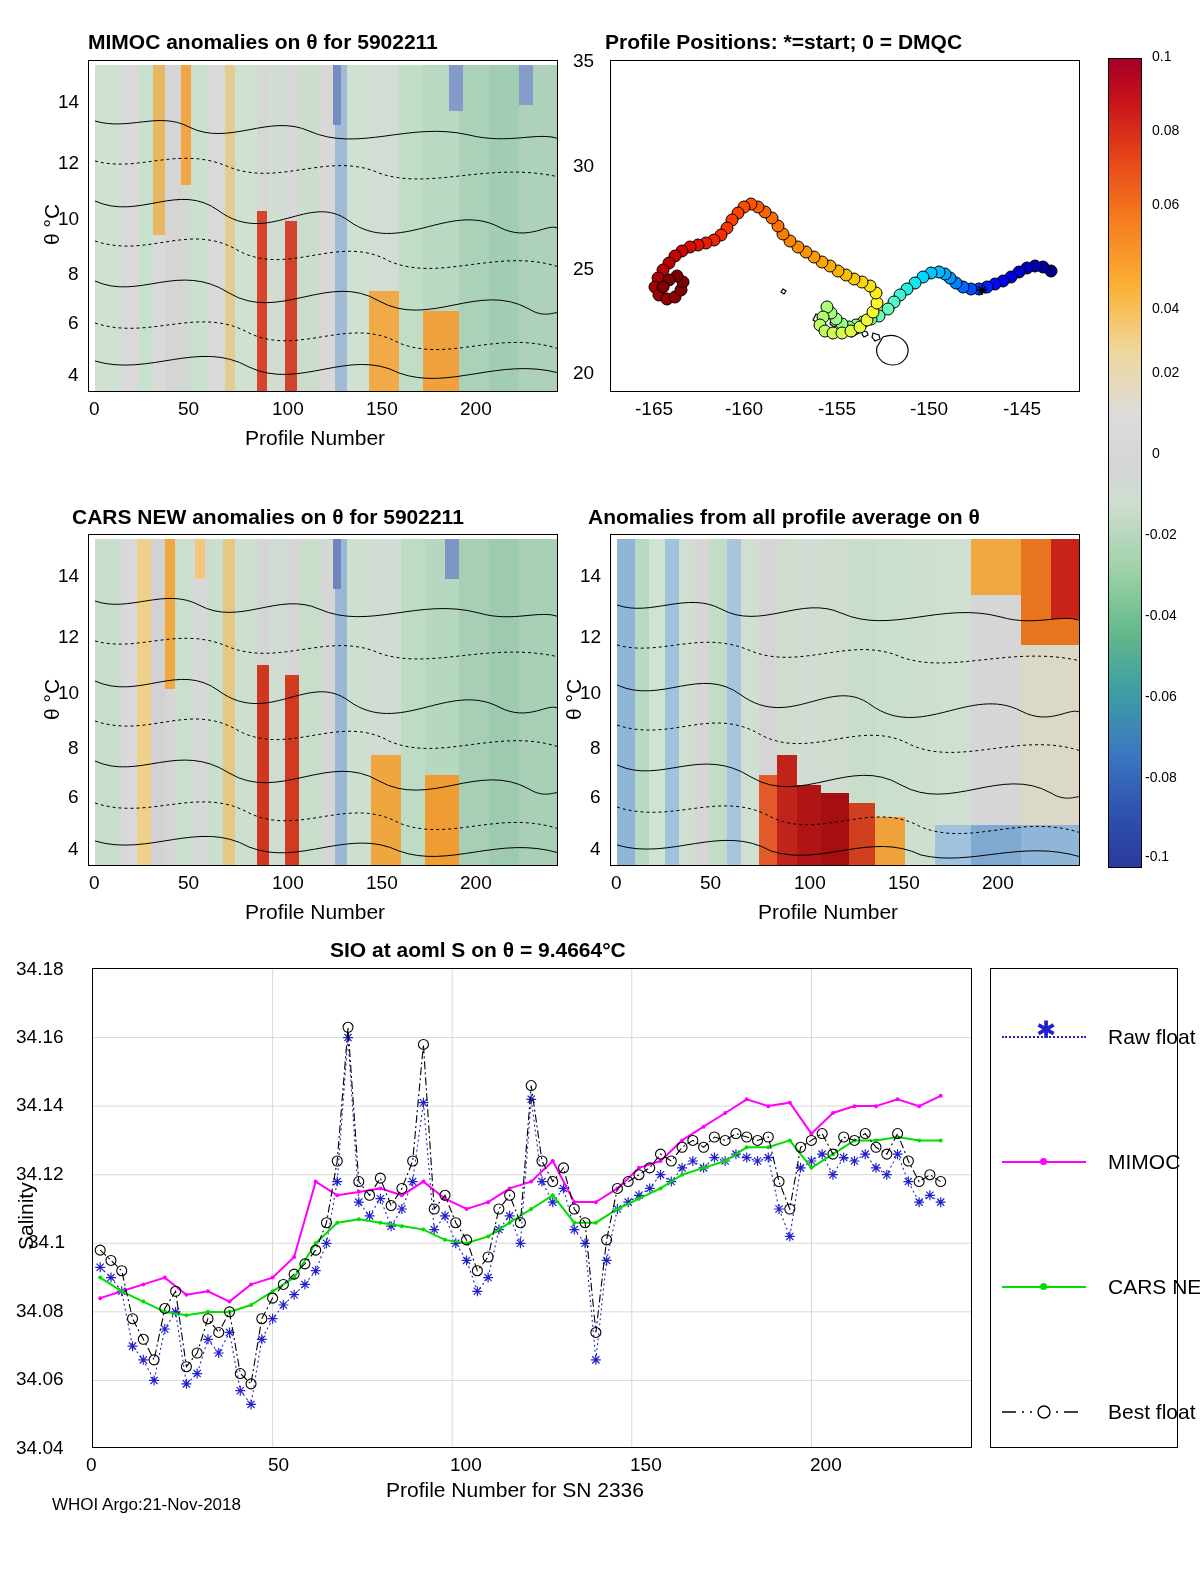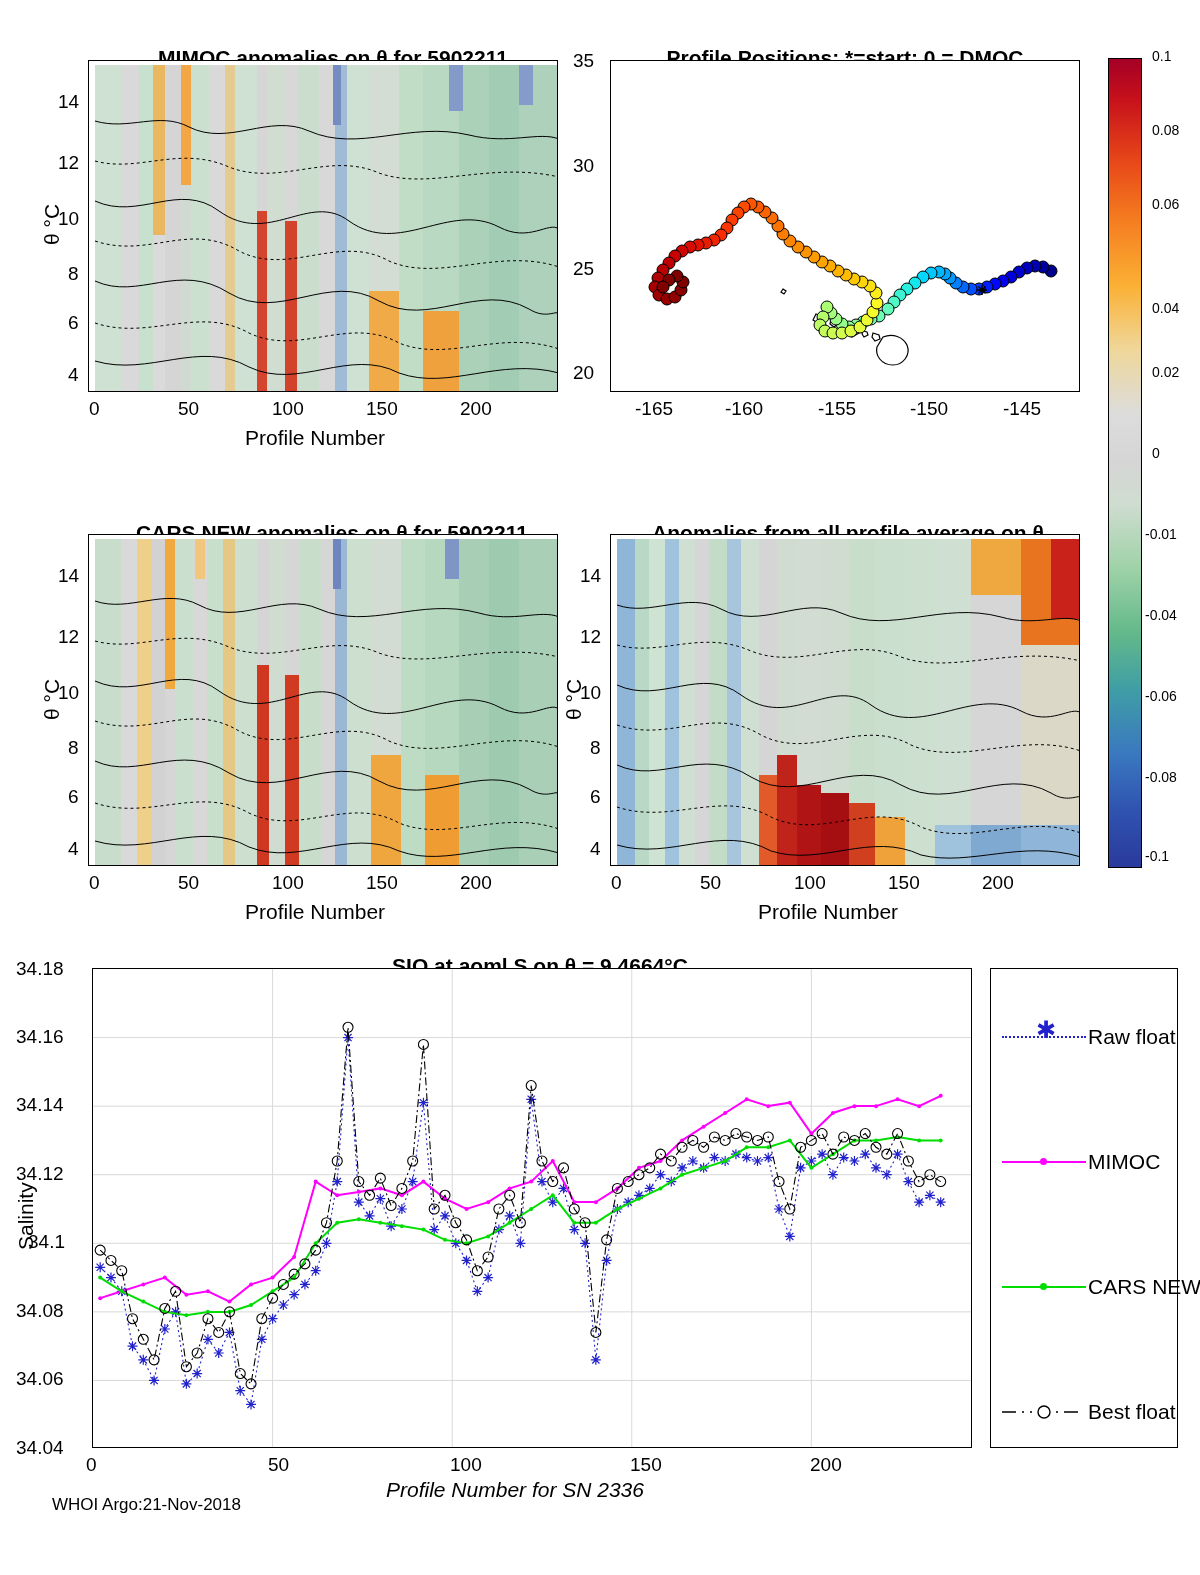--- a/index.html
+++ b/index.html
@@ -6,36 +6,35 @@
   body{
     width:1200px;height:1575px;background:#ffffff;
     font-family:"Liberation Sans", sans-serif;
     color:#000;
     position:relative;
     overflow:hidden;
   }
   .panel{position:absolute;}
   .axis-box{position:absolute;border:1px solid #000;background:#fff;box-sizing:border-box;}
   .title{
-    position:absolute;font-weight:bold;font-size:21px;text-align:center;
+    position:absolute;font-weight:bold;font-size:21px;
     white-space:nowrap;
-    margin-top:16px;
   }
   .tick-label{position:absolute;font-size:19px;white-space:nowrap;}
   .axis-label{position:absolute;font-size:21px;white-space:nowrap;}
   .rot{transform-origin:0 0;}
   .footer{position:absolute;left:52px;top:1495px;font-size:17px;}
 
   
   .contour-canvas{position:absolute;left:0;top:0;}
 
   
   .legend-box{position:absolute;border:1px solid #000;background:#fff;box-sizing:border-box;}
   .legend-row{position:absolute;display:flex;align-items:center;}
-  .legend-label{font-size:21px;margin-left:2px;white-space:nowrap;}
+  .legend-label{font-size:21px;margin-left:22px;white-space:nowrap;}
   .legend-sample{width:84px;height:24px;position:relative;}
   .ln{position:absolute;left:0;top:11px;width:84px;height:2px;}
   .mk{position:absolute;left:34px;top:4px;}
 
   
   #cbar{position:absolute;border:1px solid #000;box-sizing:border-box;}
   .cbtick{position:absolute;font-size:14px;}
   svg{display:block;}
 </style>
 </head>
@@ -251,21 +250,21 @@
     #efd79a 36%, #dcdcdc 44%, #d5d5d5 50%, #cfddd0 55%,
     #9fd2a8 63%, #63b98a 71%, #3f9ea5 78%,
     #3a78c0 86%, #2f53b0 93%, #2a3a9c 100%);">
 </div>
 <div class="cbtick" style="left:1152px;top:48px;">0.1</div>
 <div class="cbtick" style="left:1152px;top:122px;">0.08</div>
 <div class="cbtick" style="left:1152px;top:196px;">0.06</div>
 <div class="cbtick" style="left:1152px;top:300px;">0.04</div>
 <div class="cbtick" style="left:1152px;top:364px;">0.02</div>
 <div class="cbtick" style="left:1152px;top:445px;">0</div>
-<div class="cbtick" style="left:1145px;top:526px;">-0.01</div>
+<div class="cbtick" style="left:1145px;top:526px;">-0.02</div>
 <div class="cbtick" style="left:1145px;top:607px;">-0.04</div>
 <div class="cbtick" style="left:1145px;top:688px;">-0.06</div>
 <div class="cbtick" style="left:1145px;top:769px;">-0.08</div>
 <div class="cbtick" style="left:1145px;top:848px;">-0.1</div>
 
 <div class="panel">
   <div class="title" style="left:72px;top:505px;width:520px;">CARS NEW anomalies on θ for 5902211</div>
   <div class="axis-box" style="left:88px;top:534px;width:470px;height:332px;overflow:hidden;">
     <svg class="contour-canvas" width="470" height="332">
       <rect x="0" y="0" width="470" height="332" fill="#ffffff"></rect>
@@ -660,21 +659,21 @@
   <div class="tick-label" style="left:16px;top:1163px;">34.12</div>
   <div class="tick-label" style="left:28px;top:1231px;">34.1</div>
   <div class="tick-label" style="left:16px;top:1300px;">34.08</div>
   <div class="tick-label" style="left:16px;top:1368px;">34.06</div>
   <div class="tick-label" style="left:16px;top:1437px;">34.04</div>
   <div class="tick-label" style="left:86px;top:1454px;">0</div>
   <div class="tick-label" style="left:268px;top:1454px;">50</div>
   <div class="tick-label" style="left:450px;top:1454px;">100</div>
   <div class="tick-label" style="left:630px;top:1454px;">150</div>
   <div class="tick-label" style="left:810px;top:1454px;">200</div>
-  <div class="axis-label" style="left:386px;top:1478px;font-style:italic;">Profile Number for SN 2336</div>
+  <div class="axis-label" style="left:386px;top:1478px;">Profile Number for SN 2336</div>
   <div class="axis-label rot" style="left:14px;top:1250px;transform:rotate(-90deg);">Salinity</div>
 
   <div class="legend-box" style="left:990px;top:968px;width:188px;height:480px;"></div>
   <div class="legend-row" style="left:1002px;top:1025px;">
     <span class="legend-sample">
       <span class="ln" style="border-top:2px dotted #2222cc;background:none;"></span>
       <span class="mk" style="color:#2222cc;font-size:24px;line-height:10px;top:0px;">✱</span>
     </span>
     <span class="legend-label">Raw float</span>
   </div>

